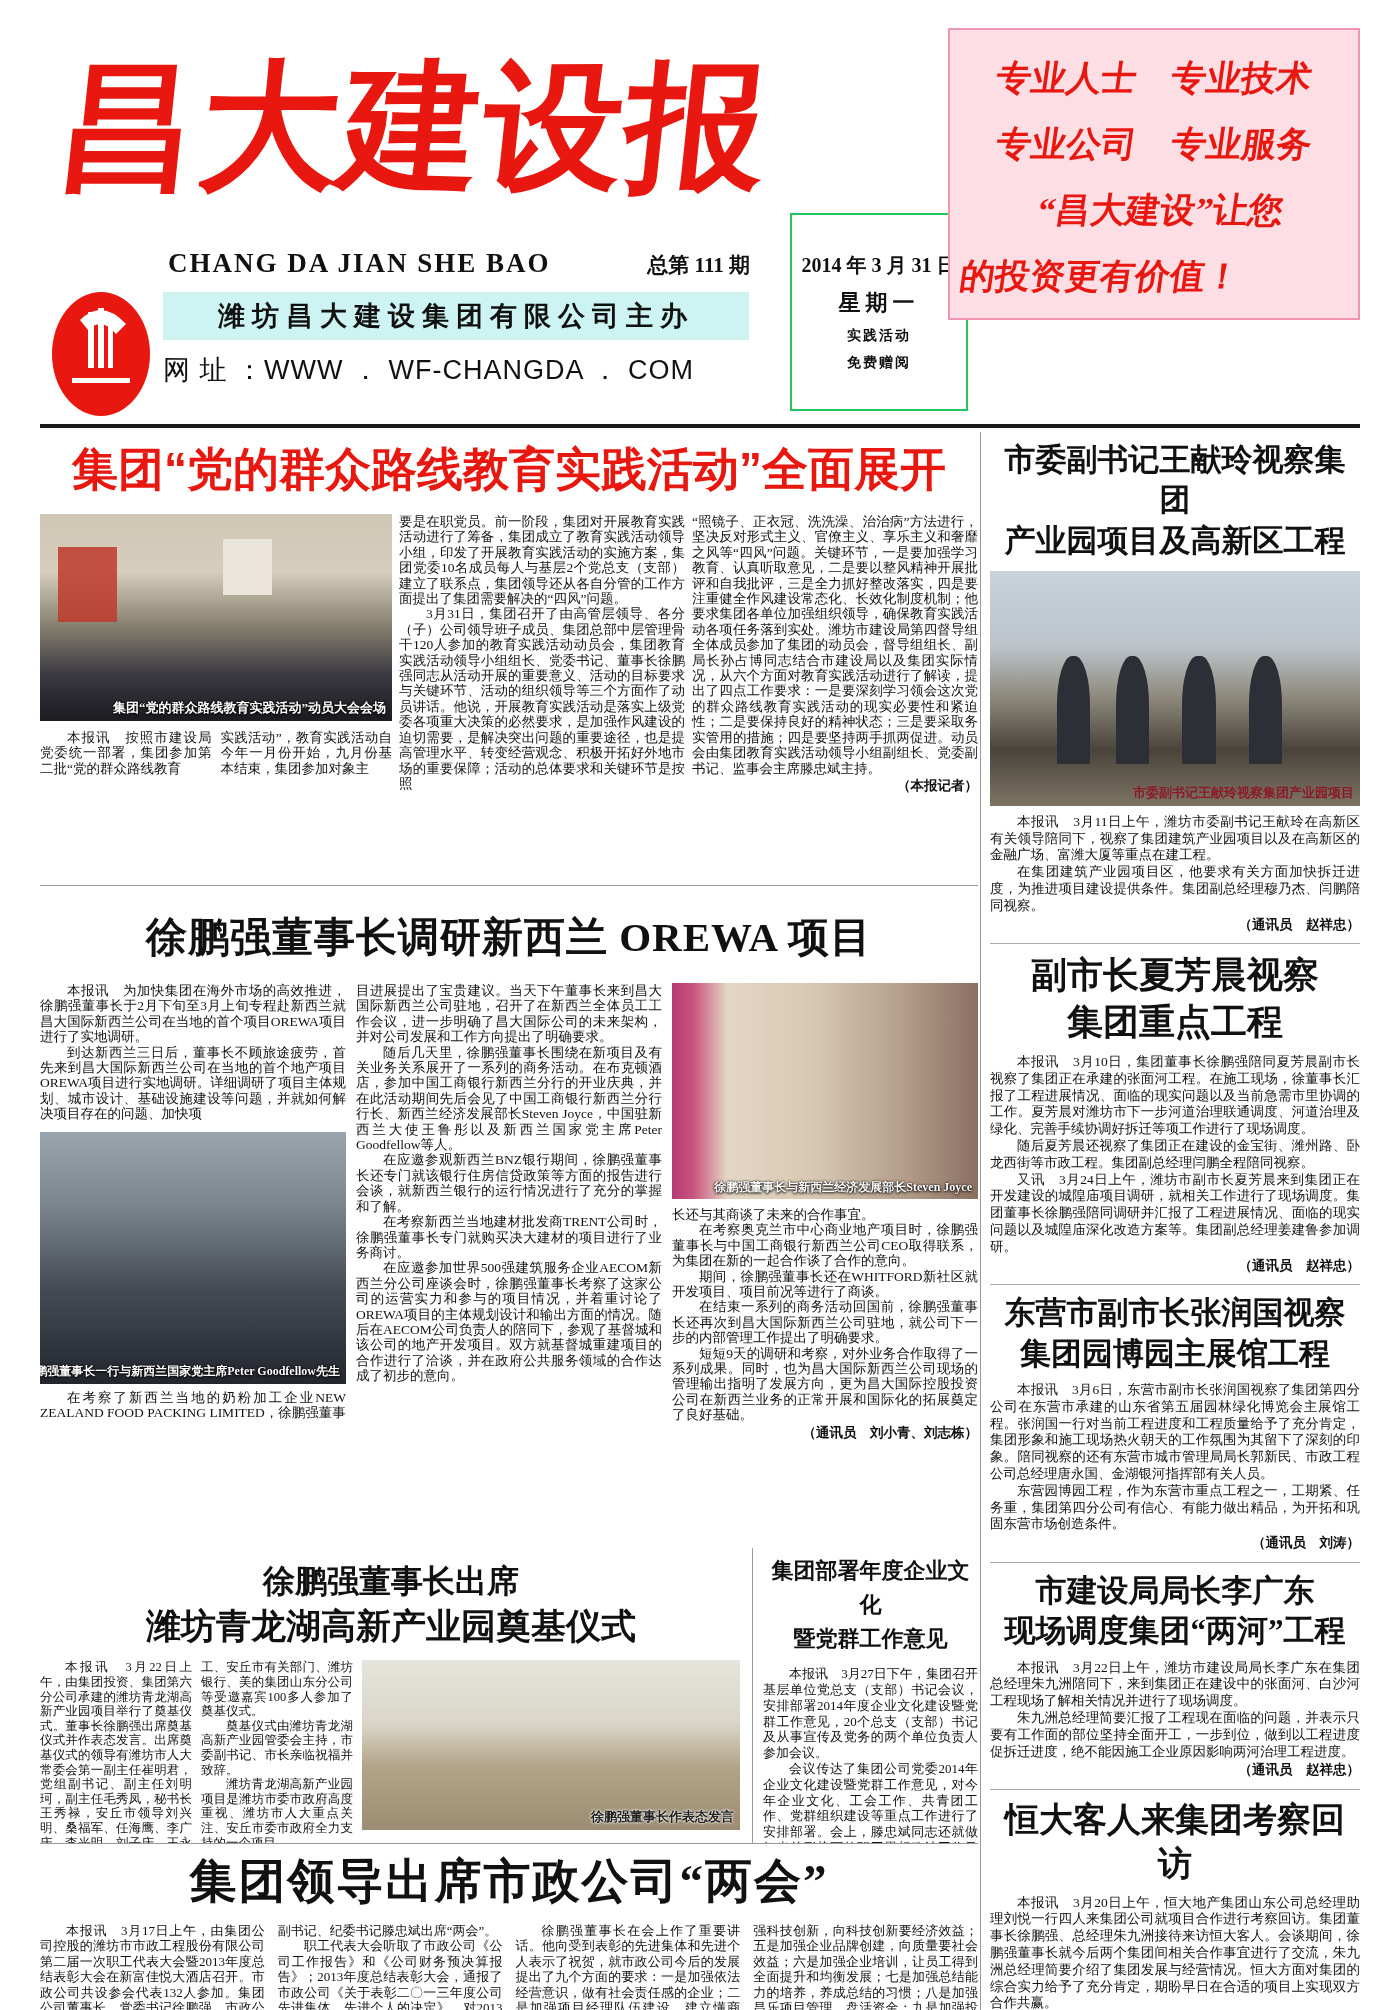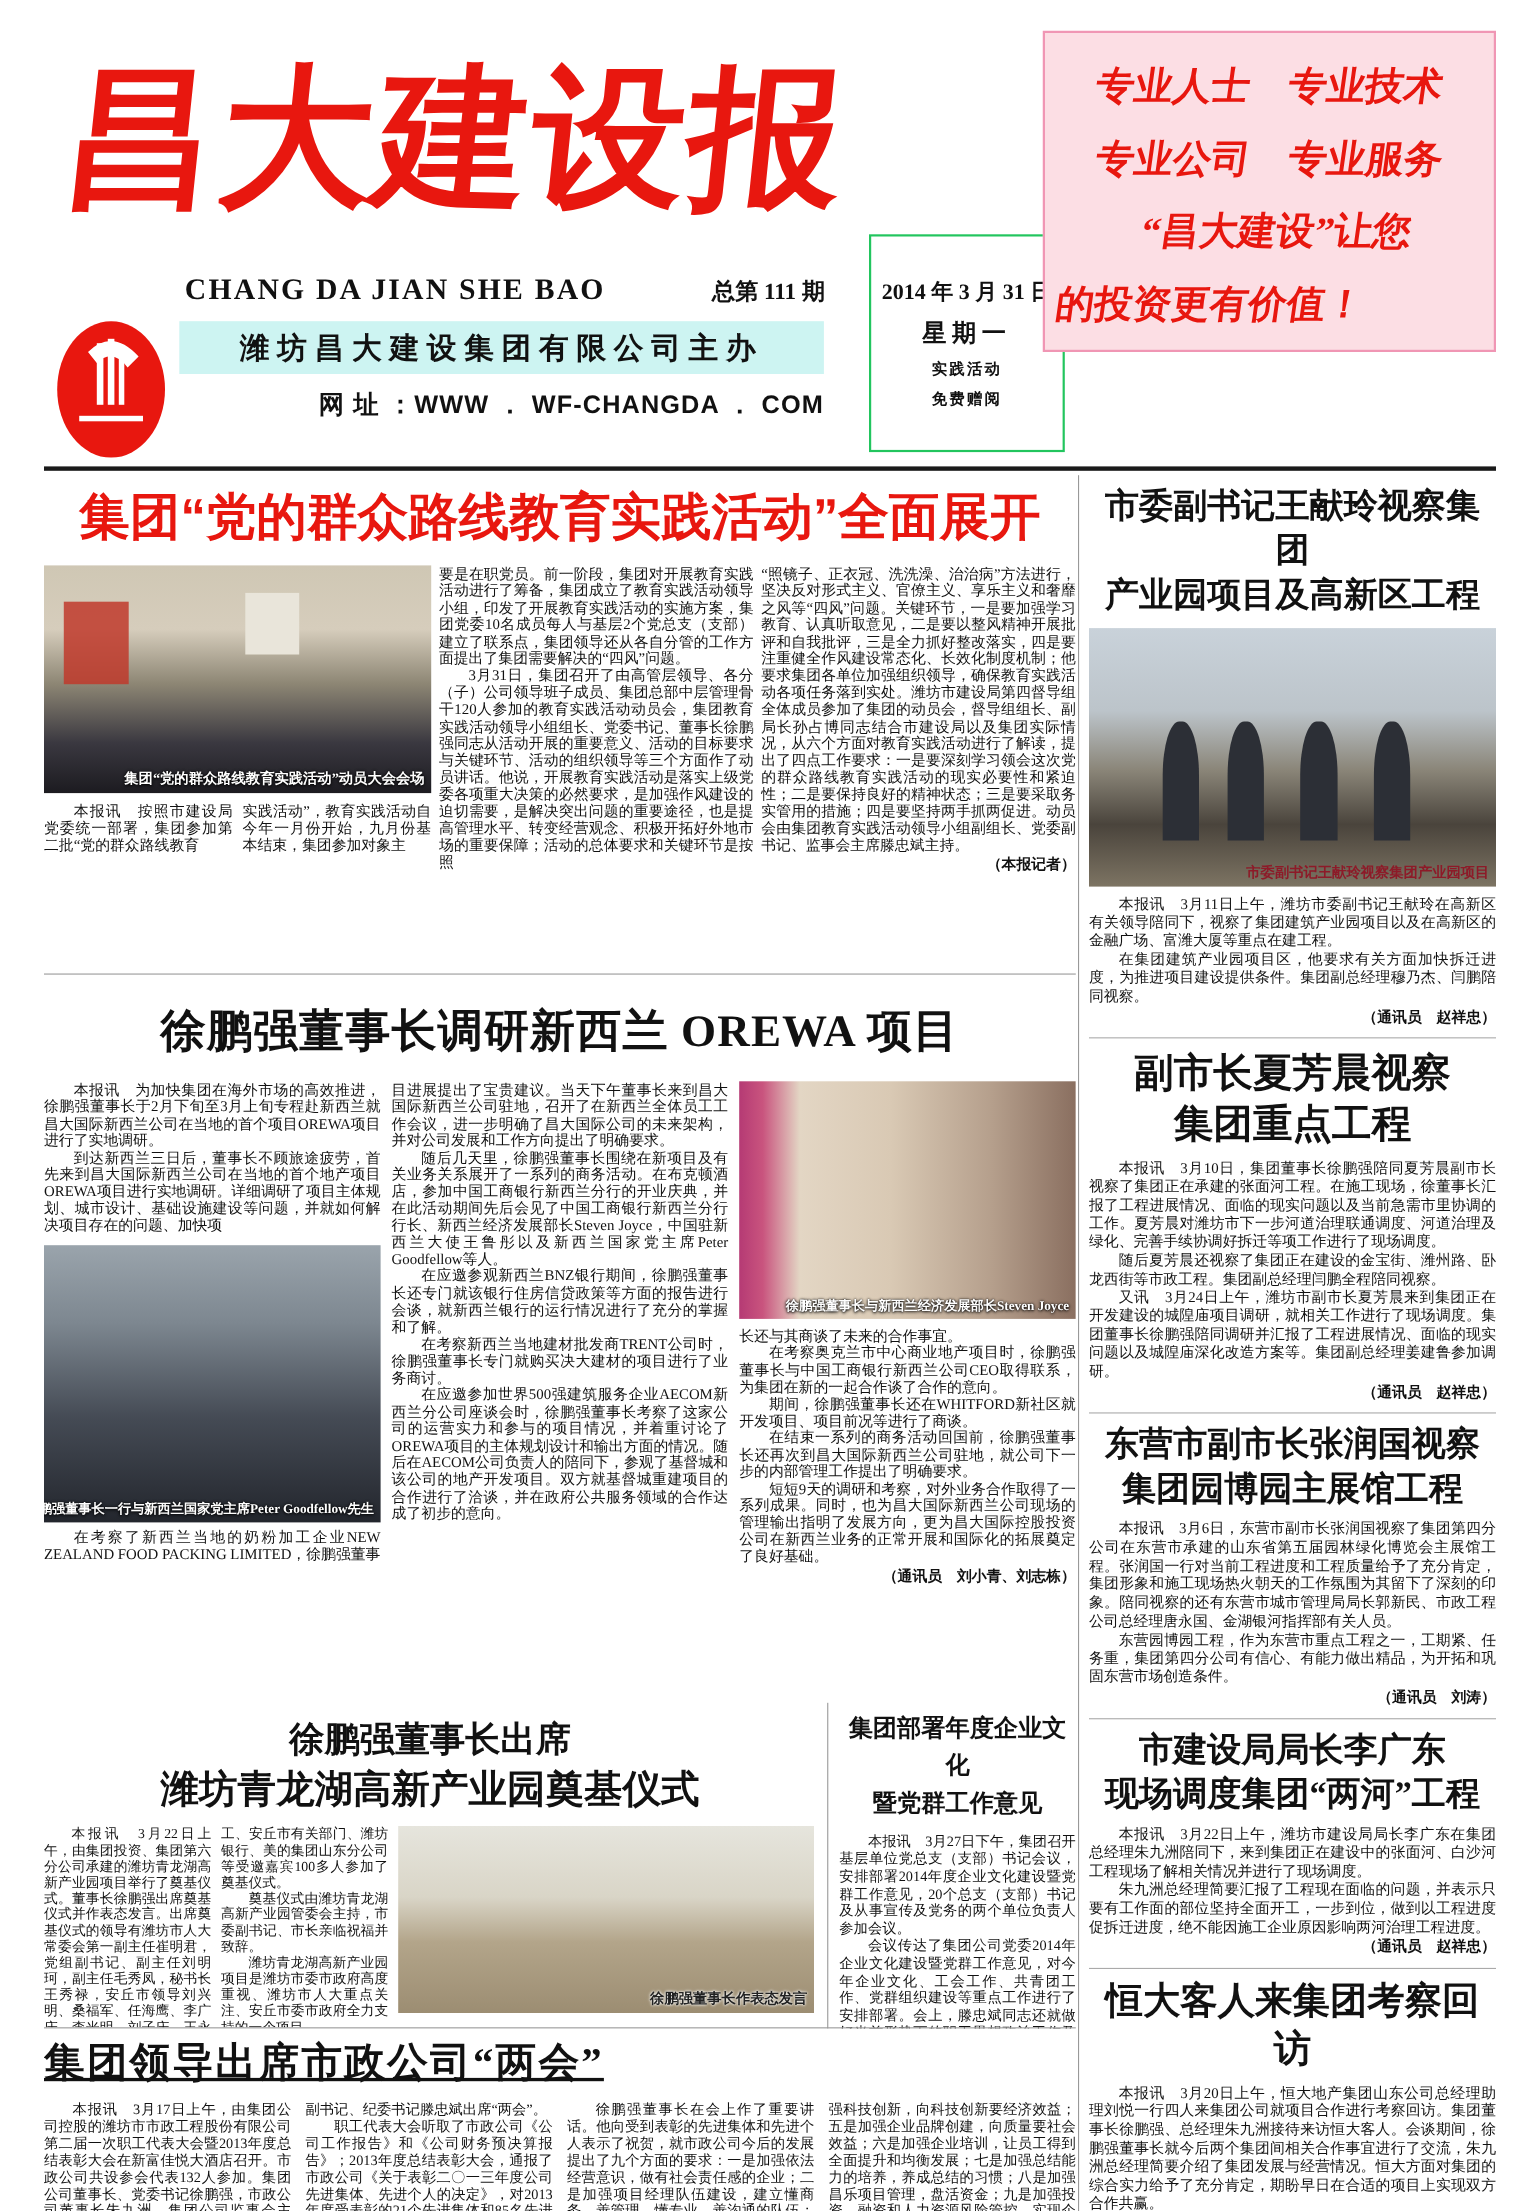--- a/index.html
+++ b/index.html
@@ -9,22 +9,22 @@
   
   .masthead-title{position:absolute;left:58px;top:14px;width:700px;height:230px;
     font-family:"DejaVu Serif","Liberation Serif",serif;font-weight:bold;font-size:140px;
     line-height:225px;color:#e8170f;transform:skewX(-6deg);white-space:nowrap;letter-spacing:2px;}
   .masthead-sub{position:absolute;left:168px;top:248px;width:582px;display:flex;
     justify-content:space-between;align-items:baseline;}
   .pinyin{font-weight:bold;font-size:27px;letter-spacing:2px;font-family:"Liberation Serif",serif;}
   .issue{font-size:21px;font-weight:bold;}
   .cyan-strip{position:absolute;left:163px;top:292px;width:586px;height:48px;background:#cdf4f2;
     display:flex;align-items:center;justify-content:center;font-size:27px;font-weight:bold;letter-spacing:7px;}
-  .site-line{position:absolute;left:163px;top:352px;width:586px;text-align:right;font-size:23px;
-    font-weight:bold;font-family:"Liberation Sans","DejaVu Sans",sans-serif;letter-spacing:1px;}
+  .site-line{position:absolute;left:163px;top:352px;width:586px;text-align:left;font-size:27px;
+    font-weight:normal;font-family:"Liberation Sans","DejaVu Sans",sans-serif;letter-spacing:1px;}
   .logo{position:absolute;left:50px;top:290px;width:102px;height:128px;}
   .date-box{position:absolute;left:790px;top:213px;width:178px;height:198px;border:2px solid #22c55e;
     display:flex;flex-direction:column;align-items:center;justify-content:center;gap:9px;font-weight:bold;box-sizing:border-box;}
   .date-line{font-size:20px;}
   .weekday{font-size:22px;letter-spacing:5px;}
   .note-line{font-size:14px;letter-spacing:2px;}
   .slogan-box{position:absolute;left:948px;top:28px;width:412px;height:292px;background:#fcdee4;
     border:2px solid #f096b4;box-sizing:border-box;padding:16px 10px 0 10px;color:#e8170f;font-weight:bold;}
   .slogan-line{font-size:35px;line-height:66px;transform:skewX(-8deg);white-space:nowrap;}
   .sl-center{text-align:center;}
@@ -88,21 +88,21 @@
   
   .sec-bushu{position:absolute;left:752px;top:1548px;width:226px;height:296px;overflow:hidden;
     border-left:1px solid #999;padding-left:10px;box-sizing:border-box;}
   .bushu-h{font-size:22px;font-weight:bold;text-align:center;line-height:1.55;margin-top:6px;}
   .bushu-body{font-size:13px;line-height:15.8px;text-align:justify;margin-top:10px;}
   .bushu-body p{margin:0;text-indent:2em;}
 
   
   .sec-lianghui{position:absolute;left:40px;top:1843px;width:938px;height:167px;overflow:hidden;
     border-top:1px solid #999;box-sizing:border-box;}
-  .lianghui-h{font-size:37px;font-weight:bold;margin-top:6px;letter-spacing:2px;text-decoration:underline;}
+  .lianghui-h{font-size:47px;font-weight:bold;text-align:center;margin-top:6px;letter-spacing:2px;}
   .lianghui-grid{display:grid;grid-template-columns:repeat(4,1fr);column-gap:13px;margin-top:10px;}
   .lh-text{font-size:13px;line-height:15.4px;text-align:justify;}
   .lh-text p{margin:0;text-indent:2em;}
 </style>
 </head>
 <body>
 
 <div class="page">
 
   <div class="masthead-title">昌大建设报</div>

